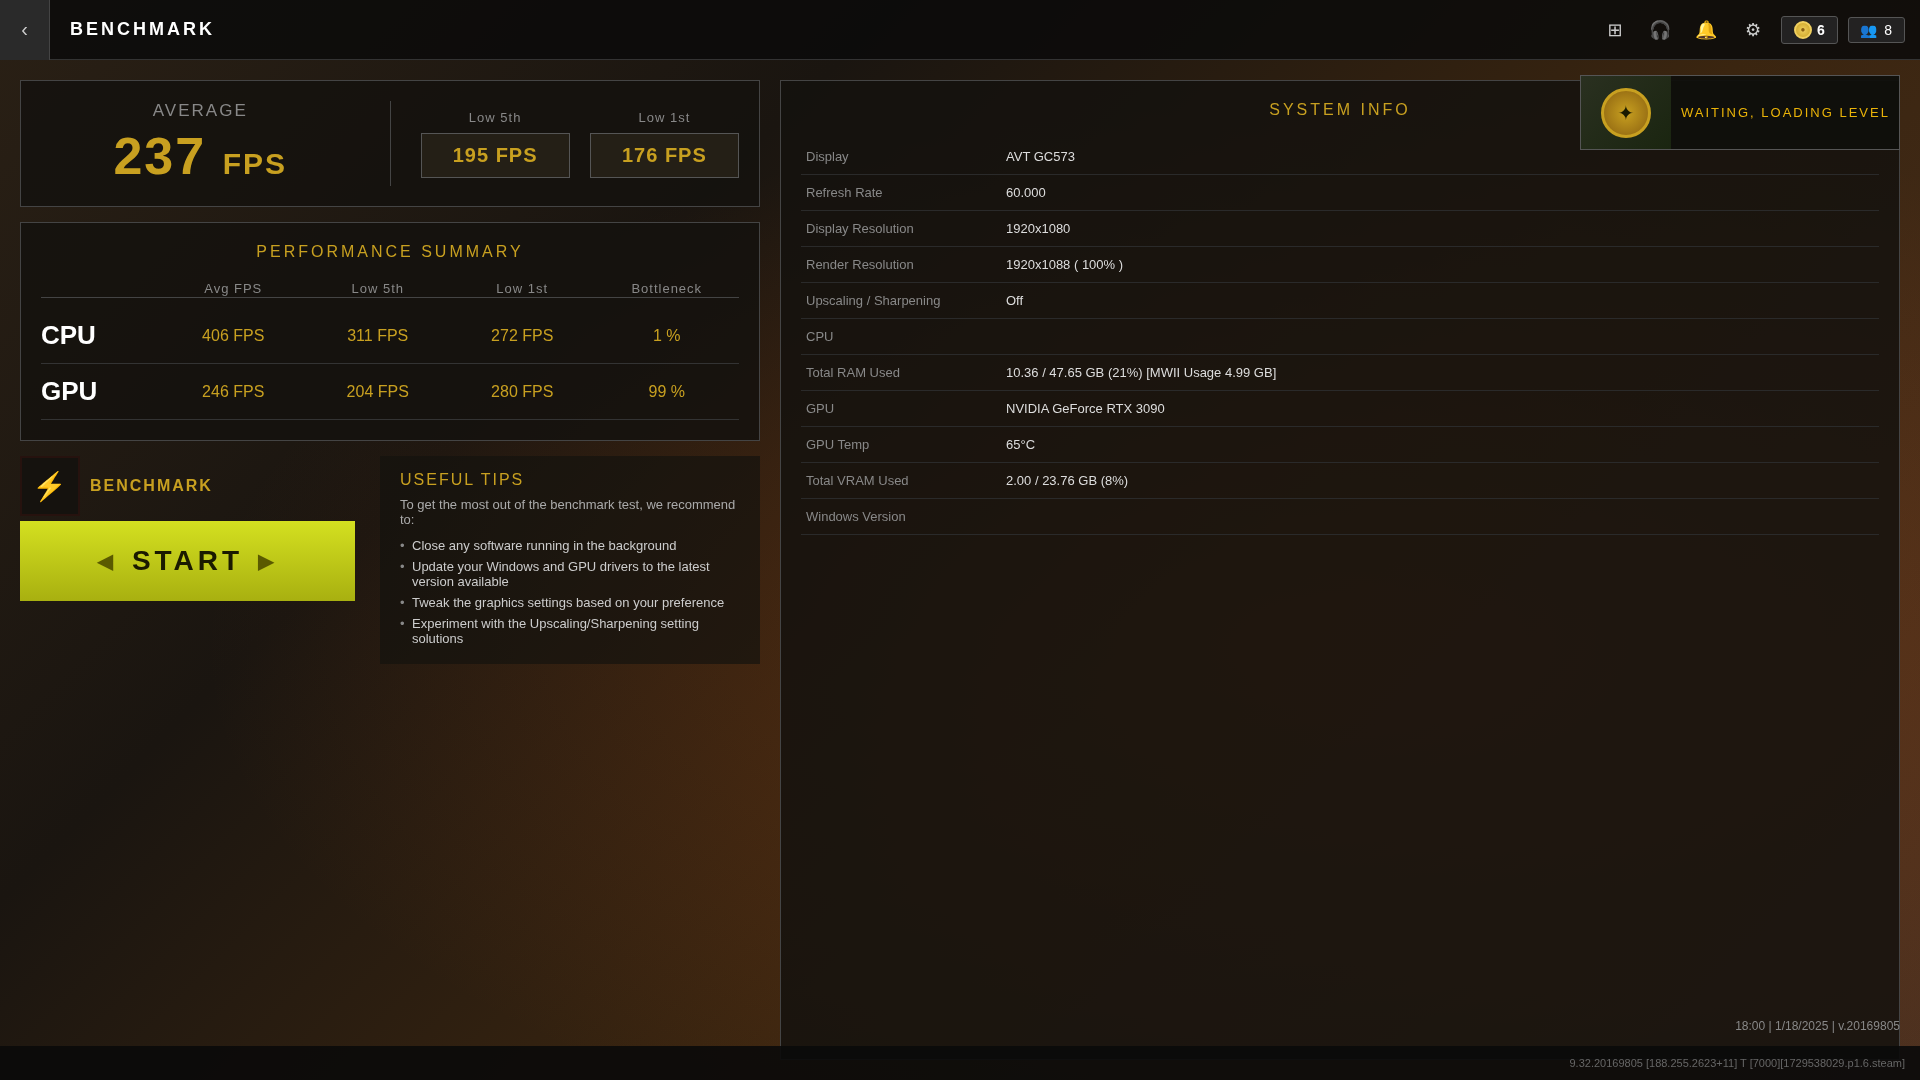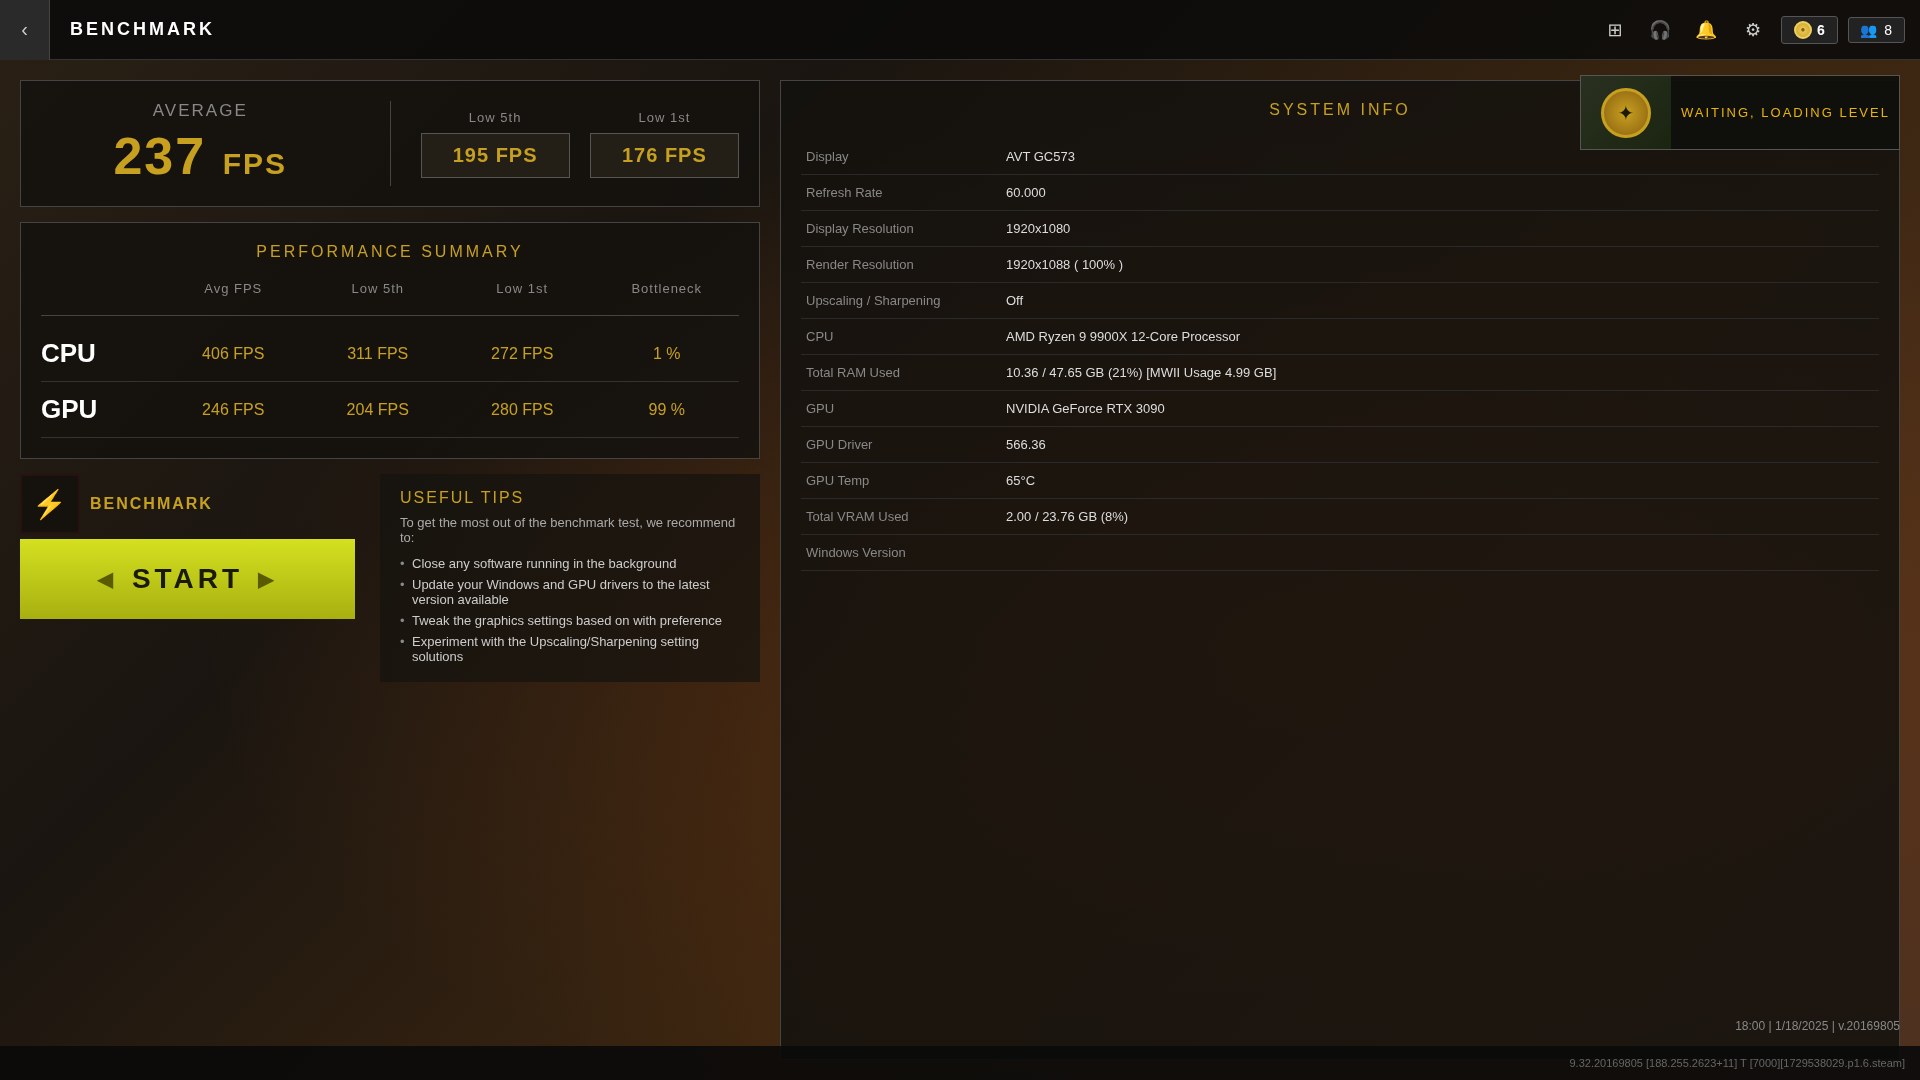--- a/index.html
+++ b/index.html
@@ -206,21 +206,21 @@
       border: 1px solid #444;
       padding: 20px;
     }
     .perf-table {
       width: 100%;
     }
     .perf-header {
       display: grid;
       grid-template-columns: 120px 1fr 1fr 1fr 1fr;
       margin-bottom: 10px;
-      padding-bottom: 19px;
+      padding-bottom: 1px;
       border-bottom: 1px solid #444;
     }
     .perf-header-cell {
       text-align: center;
       font-size: 13px;
       color: #888;
       letter-spacing: 1px;
     }
     .perf-row {
       display: grid;
@@ -528,21 +528,21 @@
           <span>START</span>
           <span class="start-arrow-right">▶</span>
         </button>
       </div>
       <div class="tips-panel">
         <div class="tips-title">USEFUL TIPS</div>
         <div class="tips-intro">To get the most out of the benchmark test, we recommend to:</div>
         <ul class="tips-list">
           <li>Close any software running in the background</li>
           <li>Update your Windows and GPU drivers to the latest version available</li>
-          <li>Tweak the graphics settings based on with preference</li>
+          <li>Tweak the graphics settings based on your preference</li>
           <li>Experiment with the Upscaling/Sharpening setting solutions</li>
         </ul>
       </div>
     </div>
 
   </div>
 
   <div class="right-panel">
     <div class="sysinfo-card">
       <div class="card-title">SYSTEM INFO</div>
@@ -562,33 +562,28 @@
         <div class="sysinfo-row">
           <span class="sysinfo-key">Render Resolution</span>
           <span class="sysinfo-val">1920x1088 ( 100% )</span>
         </div>
         <div class="sysinfo-row">
           <span class="sysinfo-key">Upscaling / Sharpening</span>
           <span class="sysinfo-val">Off</span>
         </div>
         <div class="sysinfo-row">
           <span class="sysinfo-key">CPU</span>
-          <span class="sysinfo-val">AMD Ryzen 9 9900X 12-Core Processor</span>
         </div>
         <div class="sysinfo-row">
           <span class="sysinfo-key">Total RAM Used</span>
           <span class="sysinfo-val">10.36 / 47.65 GB (21%) [MWII Usage 4.99 GB]</span>
         </div>
         <div class="sysinfo-row">
           <span class="sysinfo-key">GPU</span>
           <span class="sysinfo-val">NVIDIA GeForce RTX 3090</span>
-        </div>
-        <div class="sysinfo-row">
-          <span class="sysinfo-key">GPU Driver</span>
-          <span class="sysinfo-val">566.36</span>
         </div>
         <div class="sysinfo-row">
           <span class="sysinfo-key">GPU Temp</span>
           <span class="sysinfo-val">65°C</span>
         </div>
         <div class="sysinfo-row">
           <span class="sysinfo-key">Total VRAM Used</span>
           <span class="sysinfo-val">2.00 / 23.76 GB (8%)</span>
         </div>
         <div class="sysinfo-row">

